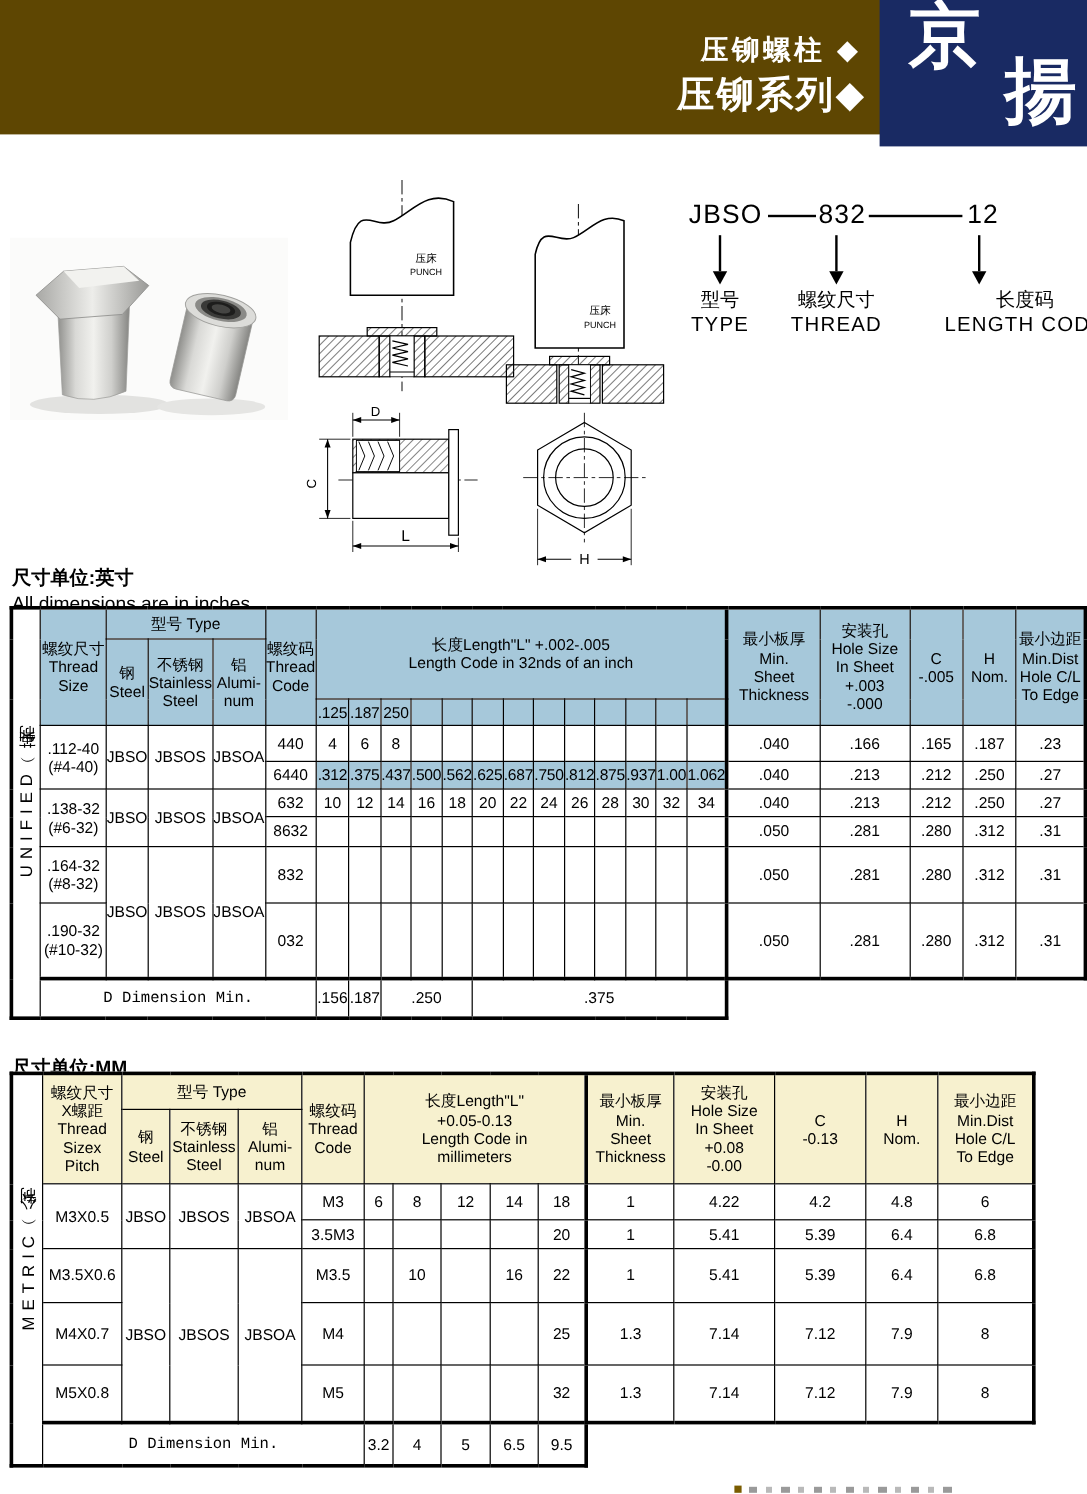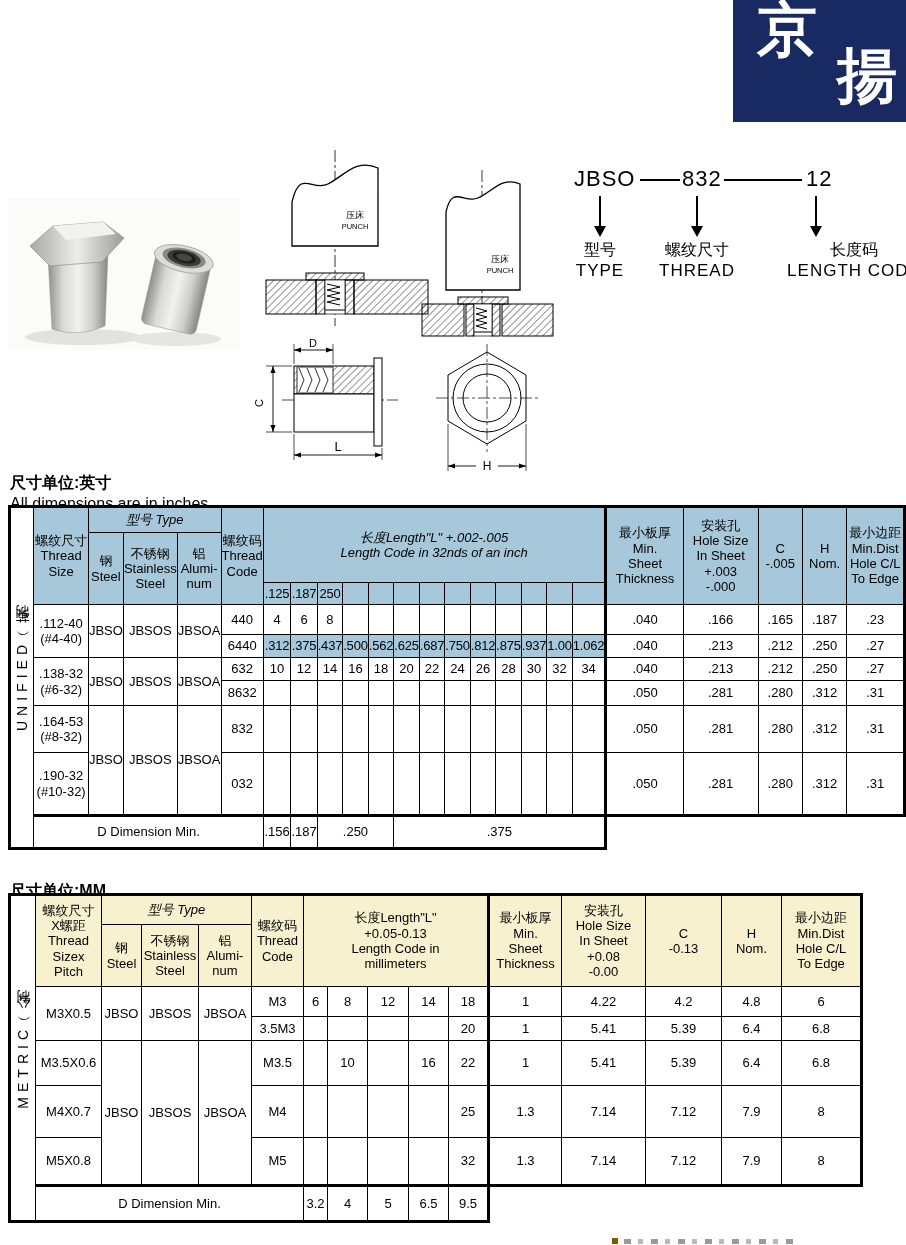--- a/index.html
+++ b/index.html
@@ -26,44 +26,48 @@
   
   .note{position:absolute;left:10px;font-size:16px;line-height:1.3;}
   .note .cn{font-weight:bold;}
 
   
   table.dt{position:absolute;border-collapse:collapse;table-layout:fixed;background:#fff;}
   table.dt td{border:1px solid #000;text-align:center;vertical-align:middle;padding:0;font-size:13px;line-height:1.18;overflow:hidden;white-space:pre-line;}
   .hd{background:#a6c8da;}
   .hy{background:#f7f1cf;}
   .hcell{font-size:12.5px;}
-  .hbig{font-size:14px;font-style:italic;}
+  .hbig{font-size:14px;}
   .sm{font-size:10px;letter-spacing:-0.2px;}
   .f14{font-size:14px;}
-  .f15{font-size:15px;}
+  .f15{font-size:15px;font-family:Liberation Mono, monospace;}
   .eT{border-top:3px solid #000 !important;}
   .eL{border-left:3px solid #000 !important;}
   .eR{border-right:3px solid #000 !important;}
   .eB{border-bottom:3px solid #000 !important;}
   .sepL{border-left:3px solid #000 !important;}
   .ftT{border-top:3px solid #000 !important;}
   .nb{border:none !important;background:#fff;}
   .vtext{display:inline-block;writing-mode:vertical-rl;transform:rotate(180deg);font-size:14px;letter-spacing:5px;}
 
   
   .cutdot{position:absolute;left:612px;top:1238px;width:6px;height:6px;background:#7a5c00;}
   .cut{position:absolute;left:624px;top:1239px;width:170px;height:5px;
        background:repeating-linear-gradient(90deg,#9a9a9a 0 7px,transparent 7px 14px,#b9b9b9 14px 19px,transparent 19px 27px);}
   svg text{font-family:"Liberation Sans","DejaVu Sans",sans-serif;}
 </style>
 </head>
 <body>
 
 <div class="page">
 
+  <div class="olive">
+    <div class="m1">压铆螺柱 ◆</div>
+    <div class="m2">压铆系列◆</div>
+  </div>
   <div class="logo">
     <div class="lc1">京</div>
     <div class="lc2">揚</div>
   </div>
 
   <svg class="abs" style="left:8px;top:198px" width="232" height="152" viewBox="0 0 232 152">
     <defs>
       <linearGradient id="mg1" x1="0" y1="0" x2="1" y2="0">
         <stop offset="0" stop-color="#8f8f8c"></stop>
           <stop offset="0.25" stop-color="#d9d9d6"></stop>
@@ -376,21 +380,21 @@
           <td></td>
           <td></td>
           <td></td>
       <td class="sepL f14">.050</td>
       <td class="f14">.281</td>
       <td class="f14">.280</td>
       <td class="f14">.312</td>
       <td class="f14 eR">.31</td>
     </tr>
     <tr style="height:47px">
-      <td class="hcell">.164-53
+      <td class="hcell">.164-32
 (#8-32)</td>
       <td rowspan="2">JBSO</td>
       <td rowspan="2">JBSOS</td>
       <td rowspan="2">JBSOA</td>
       <td>832</td>
       <td></td>
           <td></td>
           <td></td>
           <td></td>
           <td></td>

